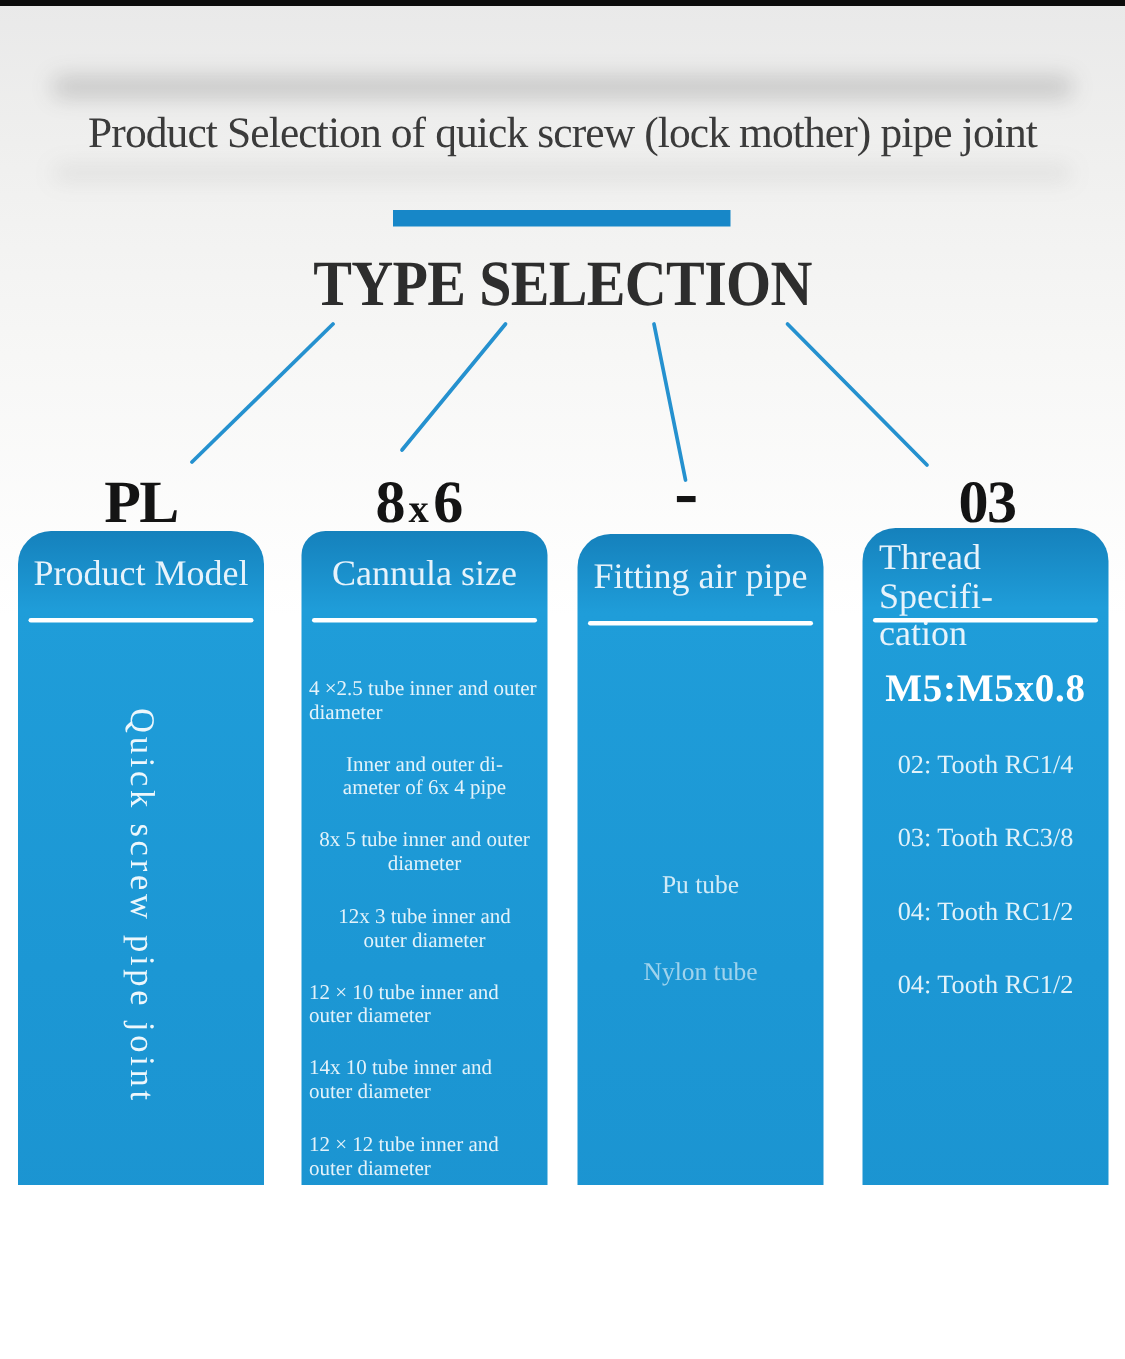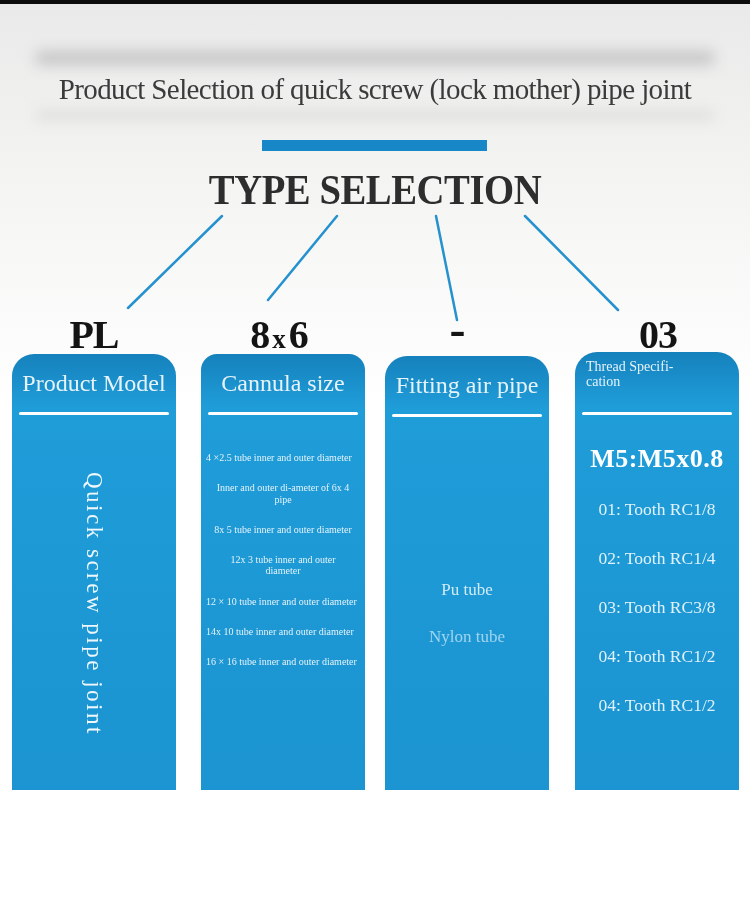--- a/index.html
+++ b/index.html
@@ -48,43 +48,43 @@
   .col-2 { left:201px;border-radius:16px; }
   .col-3 { left:385px; top:356px; height:527px; }
   .col-4 { left:575px; top:352px; height:531px; }
 
   .col-header {
     position:absolute; top:16px; left:0; right:0; text-align:center;
     font-size:24px; color:#e7f3fb; font-weight:400; white-space:nowrap;
   }
   .col-header-2line {
     position:absolute; top:8px; left:11px; right:6px; text-align:left;
-    font-size:14px; line-height:1.07; color:#e7f3fb; font-weight:400;
+    font-size:24px; line-height:1.07; color:#e7f3fb; font-weight:400;
   }
   .header-underline {
     position:absolute; top:58px; left:7px; right:7px; height:3px;
     background:#ffffff; border-radius:2px;
   }
   .col-4 .header-underline { top:60px; }
 
   .vwrap { position:absolute; top:118px; left:0; right:0; display:flex; justify-content:center; }
   .vtext {
     writing-mode:vertical-rl; text-orientation:mixed;
     font-size:23px; letter-spacing:2.5px; color:rgba(255,255,255,0.92); white-space:nowrap;
   }
 
   .col2-body {
     position:absolute; top:98px; left:5px; right:5px;
-    font-size:10px; line-height:1.13; color:rgba(255,255,255,0.88);
+    font-size:14px; line-height:1.13; color:rgba(255,255,255,0.88);
   }
   .col2-body .item { margin-bottom:19px; text-align:left; }
   .col2-body .item.center { text-align:center; padding:0 6px; }
 
   .col3-body { position:absolute; top:224px; left:0; right:0; text-align:center; font-size:17px; }
-  .pipe-item-pu    { color:rgba(255,255,255,0.80); margin-bottom:27px; }
+  .pipe-item-pu    { color:rgba(255,255,255,0.80); margin-bottom:38px; }
   .pipe-item-nylon { color:rgba(255,255,255,0.58); }
 
   .col4-body { position:absolute; top:92px; left:0; right:0; text-align:center; }
   .m5-highlight {
     font-size:26px; font-weight:700; color:#ffffff; letter-spacing:0.5px;
     margin-bottom:25px; white-space:nowrap;
   }
   .thread-item { font-size:17.5px; color:rgba(255,255,255,0.87); margin-bottom:28px; white-space:nowrap; }
 </style>
 </head>
@@ -126,39 +126,38 @@
   <div class="col col-2">
     <div class="col-header">Cannula size</div>
     <div class="header-underline"></div>
     <div class="col2-body">
       <div class="item">4 ×2.5 tube inner and outer diameter</div>
       <div class="item center">Inner and outer di-ameter of 6x 4 pipe</div>
       <div class="item center">8x 5 tube inner and outer diameter</div>
       <div class="item center">12x 3 tube inner and outer diameter</div>
       <div class="item">12 × 10 tube inner and outer diameter</div>
       <div class="item">14x 10 tube inner and outer diameter</div>
-      <div class="item">16 × 16 tube inner and outer diameter</div>
+      <div class="item">12 × 12 tube inner and outer diameter</div>
     </div>
   </div>
 
   <div class="col col-3">
     <div class="col-header">Fitting air pipe</div>
     <div class="header-underline"></div>
     <div class="col3-body">
       <div class="pipe-item-pu">Pu tube</div>
       <div class="pipe-item-nylon">Nylon tube</div>
     </div>
   </div>
 
   <div class="col col-4">
     <div class="col-header-2line"><span>Thread Specifi-</span><br><span>cation</span></div>
     <div class="header-underline"></div>
     <div class="col4-body">
       <div class="m5-highlight">M5:M5x0.8</div>
-      <div class="thread-item">01: Tooth RC1/8</div>
       <div class="thread-item">02: Tooth RC1/4</div>
       <div class="thread-item">03: Tooth RC3/8</div>
       <div class="thread-item">04: Tooth RC1/2</div>
       <div class="thread-item">04: Tooth RC1/2</div>
     </div>
   </div>
 
 </div>
 
 </body></html>

